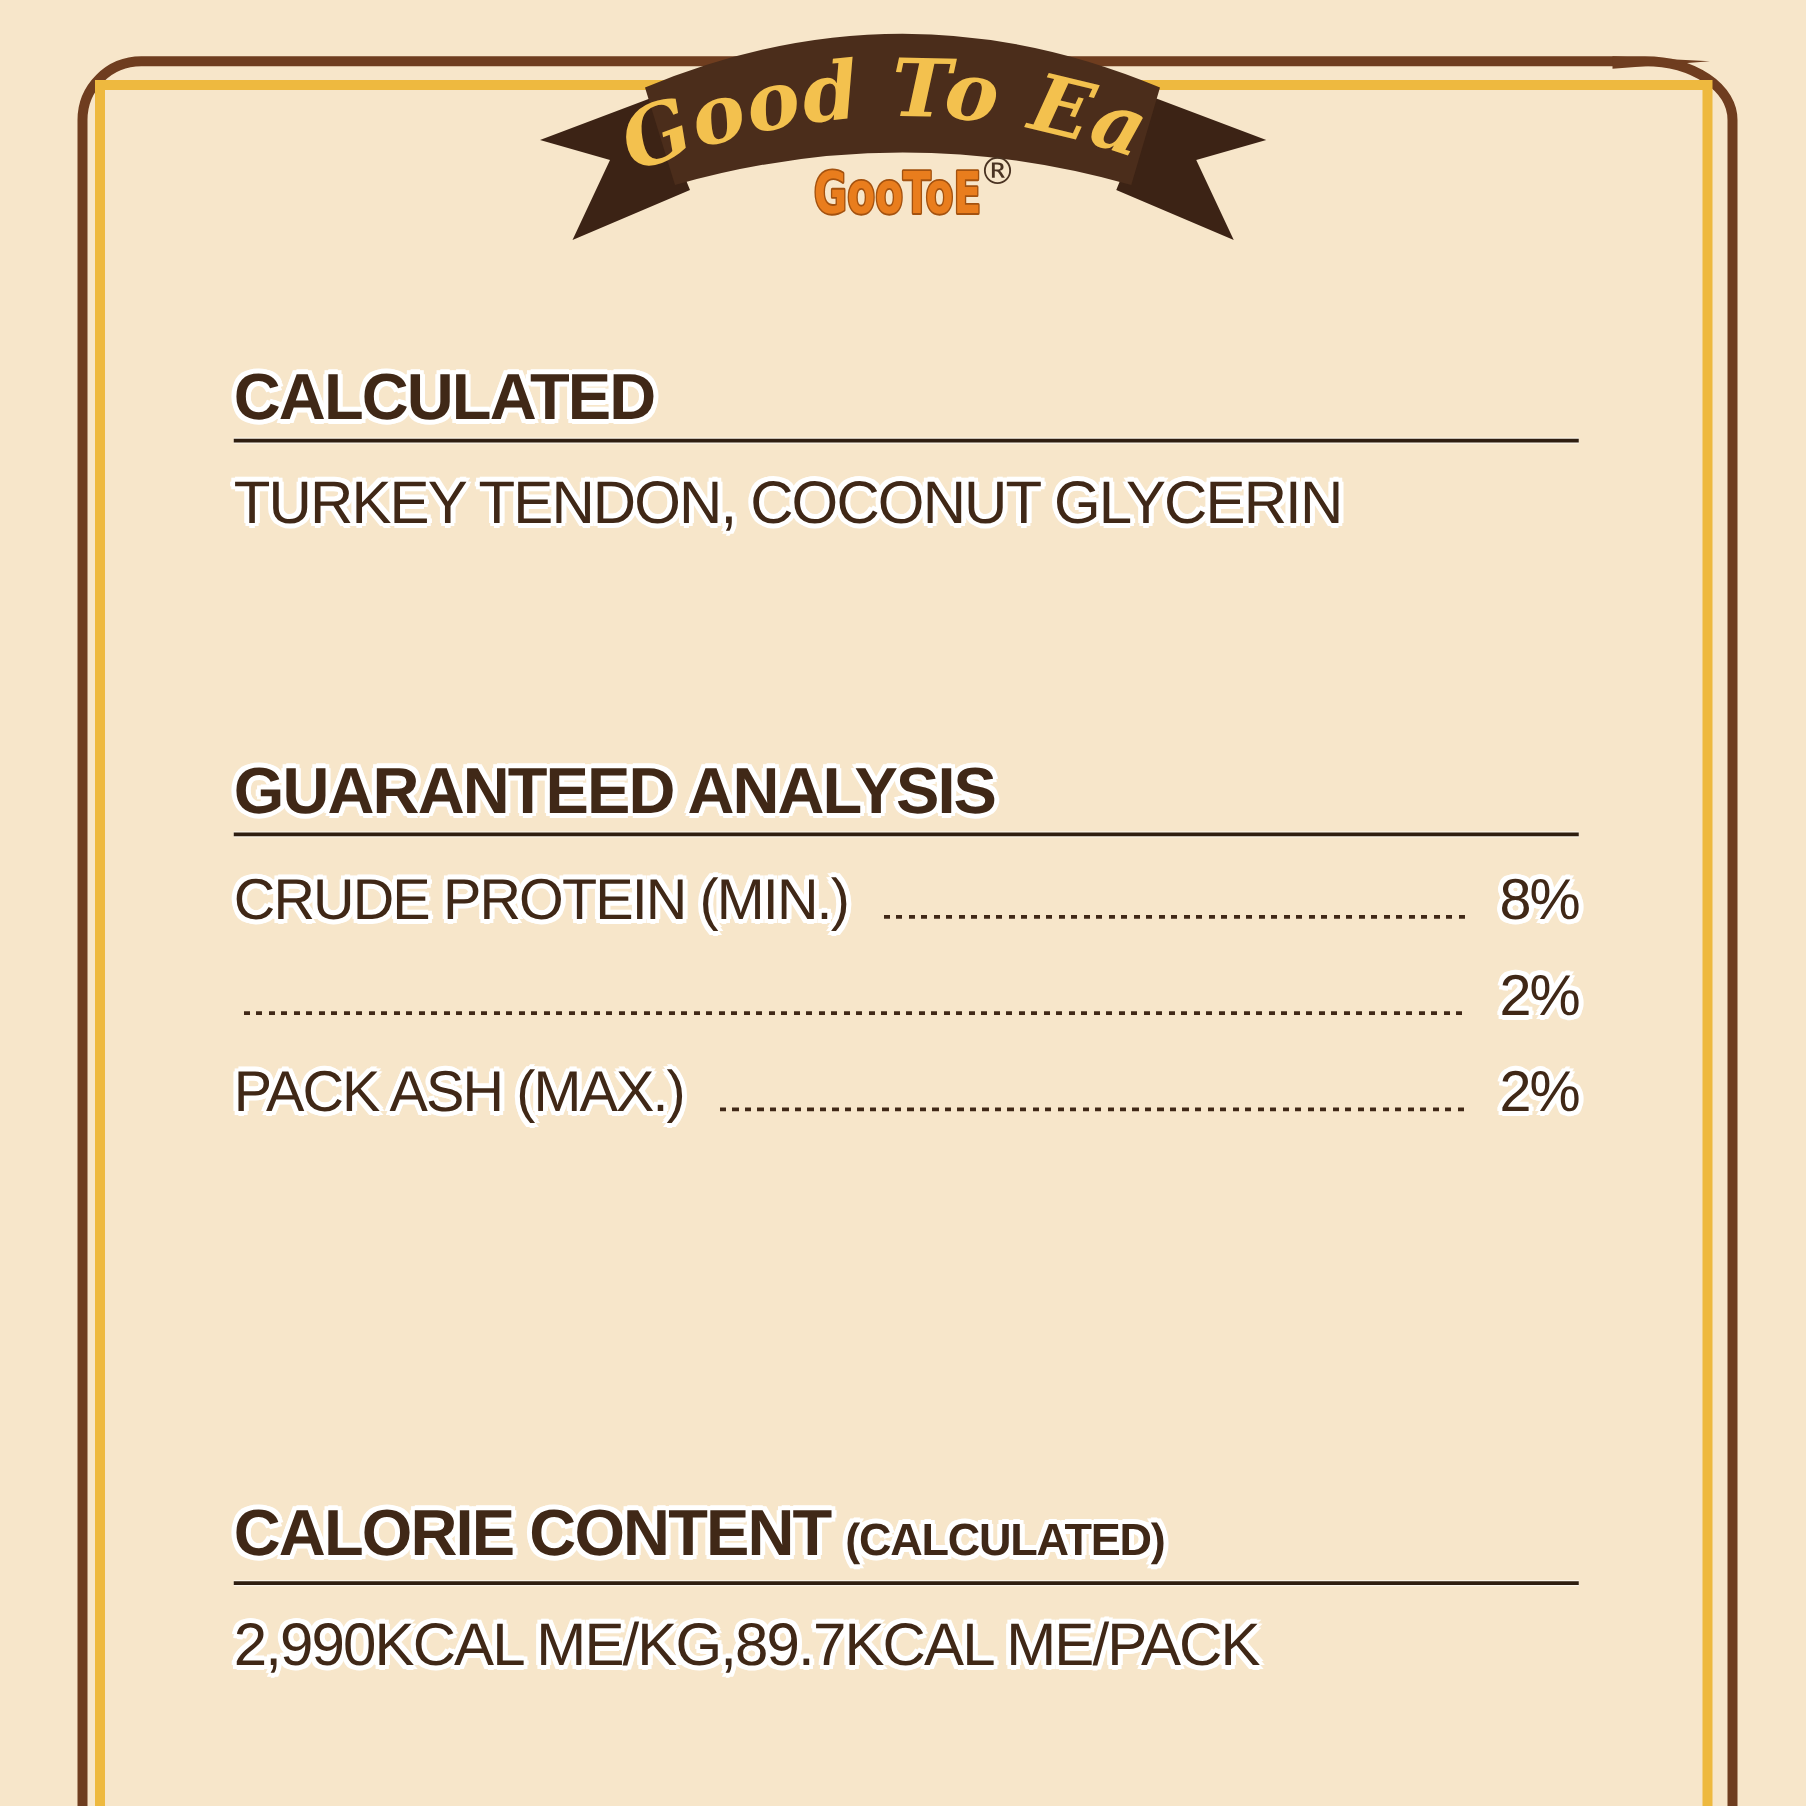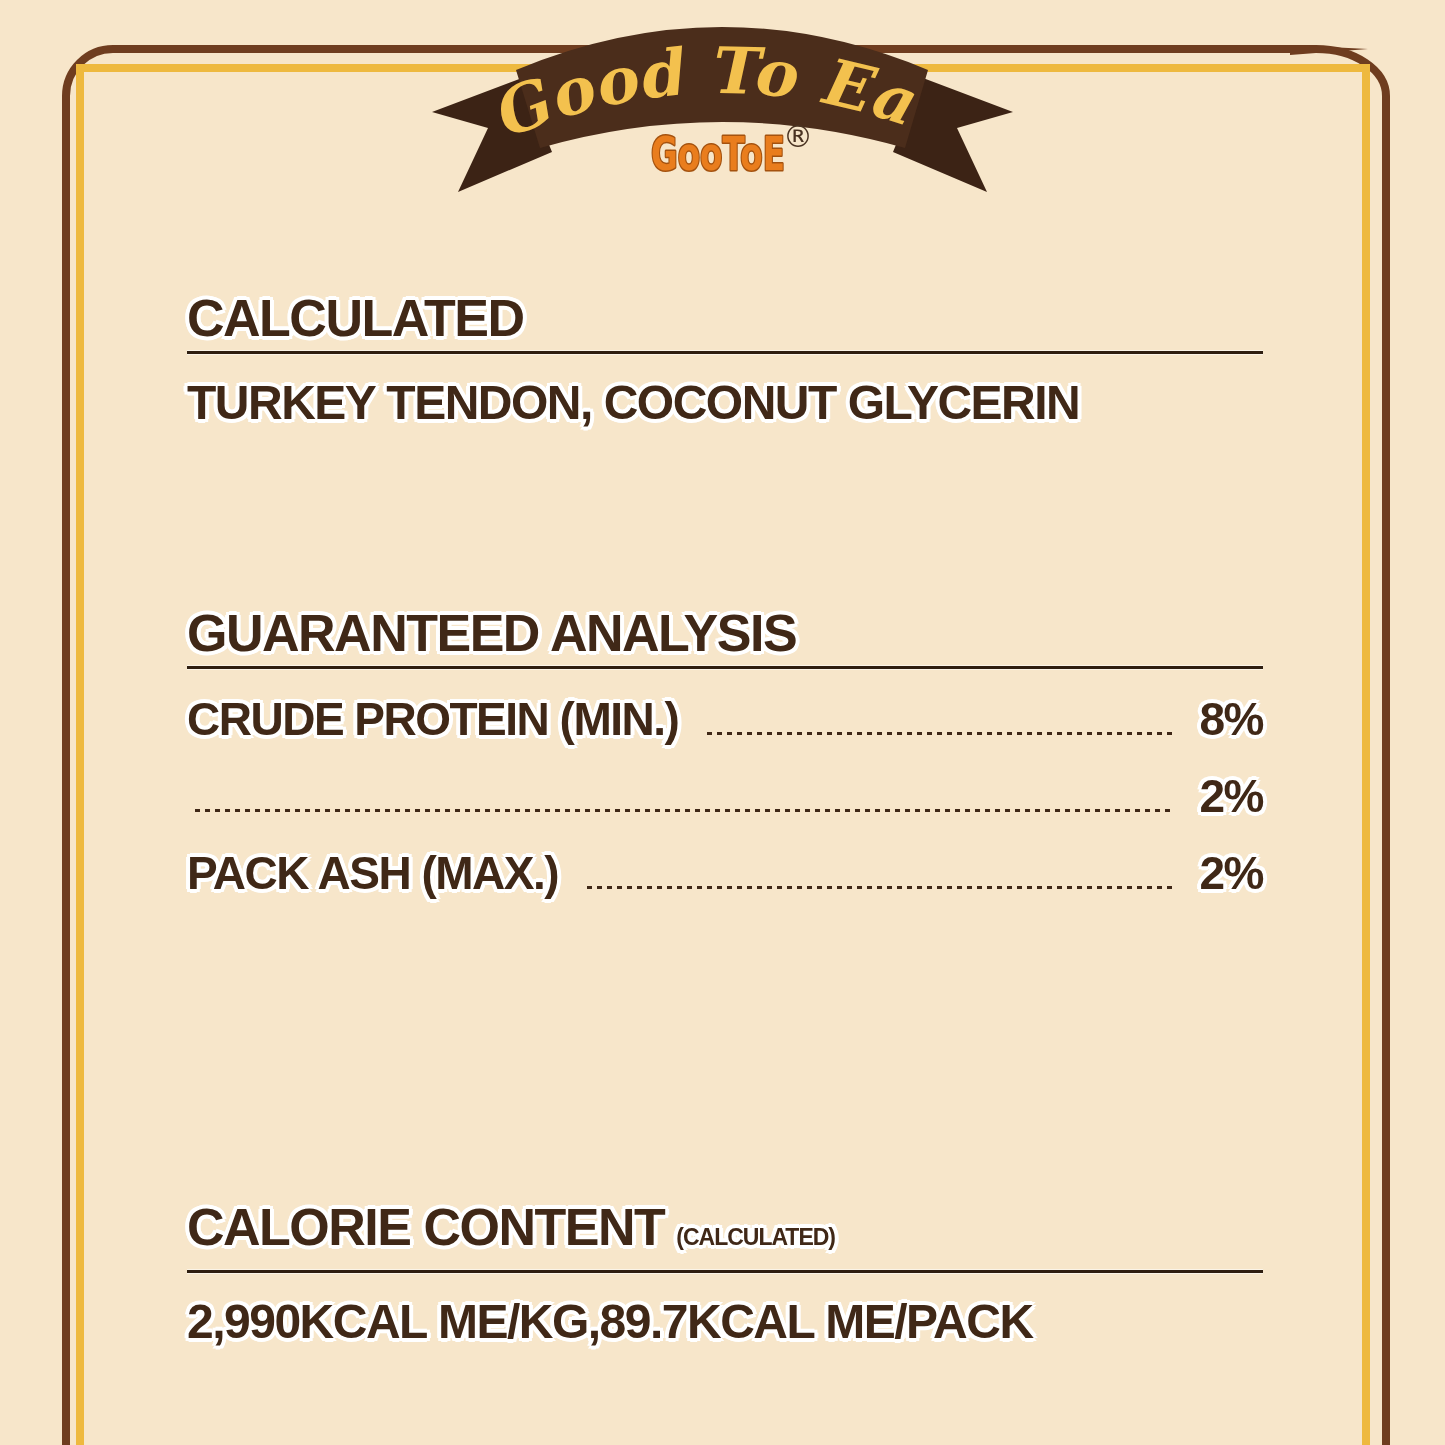--- a/index.html
+++ b/index.html
@@ -57,21 +57,21 @@
   #sec-calories{top:1202px;}
   .sec h2{
     margin:0;
     font-size:52px;
     line-height:50px;
     font-weight:bold;
     letter-spacing:-1.5px;
     white-space:nowrap;
   }
   .subtitle{
-    font-size:23px;
+    font-size:36px;
     letter-spacing:-1px;
     margin-left:12px;
   }
   .halo{
     text-shadow:
       -3px -3px 0 var(--halo-white), 0 -3px 0 var(--halo-white), 3px -3px 0 var(--halo-white),
       -3px  0   0 var(--halo-white), 3px  0   0 var(--halo-white),
       -3px  3px 0 var(--halo-white), 0  3px 0 var(--halo-white), 3px 3px 0 var(--halo-white),
       -4px  0   0 var(--halo-white), 4px  0   0 var(--halo-white),
        0   -4px 0 var(--halo-white), 0  4px 0 var(--halo-white);
@@ -79,30 +79,30 @@
   .rule{
     height:3px;
     background:var(--rule-brown);
     margin-top:8px;
     box-shadow:0 -1px 0 rgba(255,255,255,.55), 0 1px 0 rgba(255,255,255,.55);
   }
   .body-line{
     margin-top:24px;
     font-size:48px;
     line-height:49px;
-    font-weight:bold;
+    font-weight:normal;
     letter-spacing:-1.5px;
     white-space:nowrap;
   }
   .rows{margin-top:24px;}
   .row{
     display:flex;
     font-size:46px;
     line-height:52px;
-    font-weight:bold;
+    font-weight:normal;
     letter-spacing:-1.5px;
     margin-bottom:25px;
     gap:21px;
   }
   .row .label,.row .value{white-space:nowrap;}
   .row .leader{
     flex:1;
     height:3px;
     align-self:flex-end;
     margin:0 4px 10px 8px;

